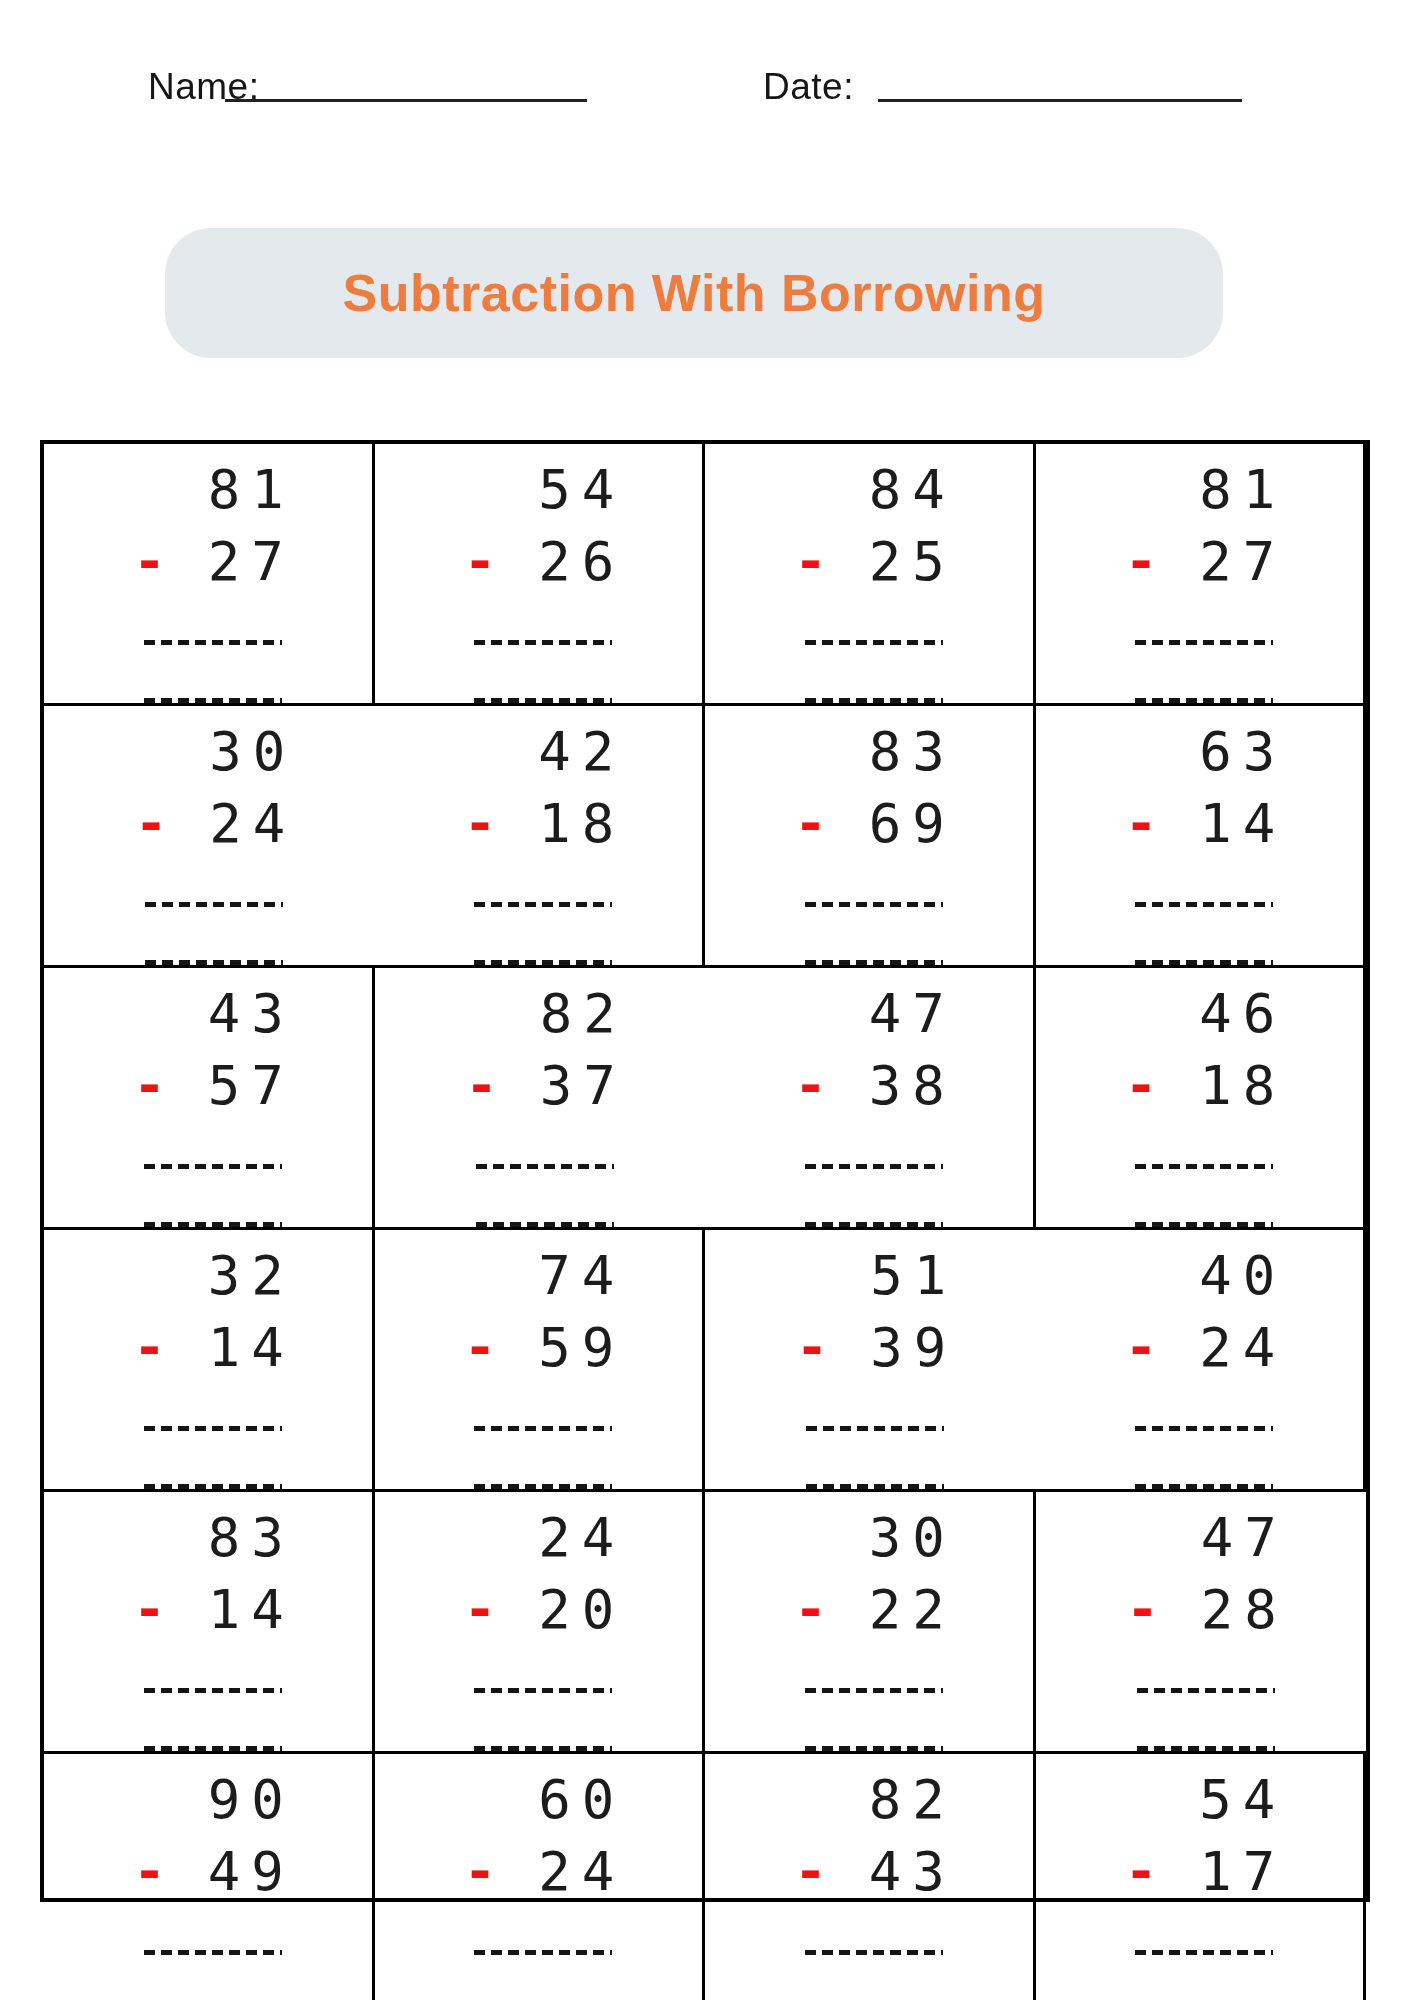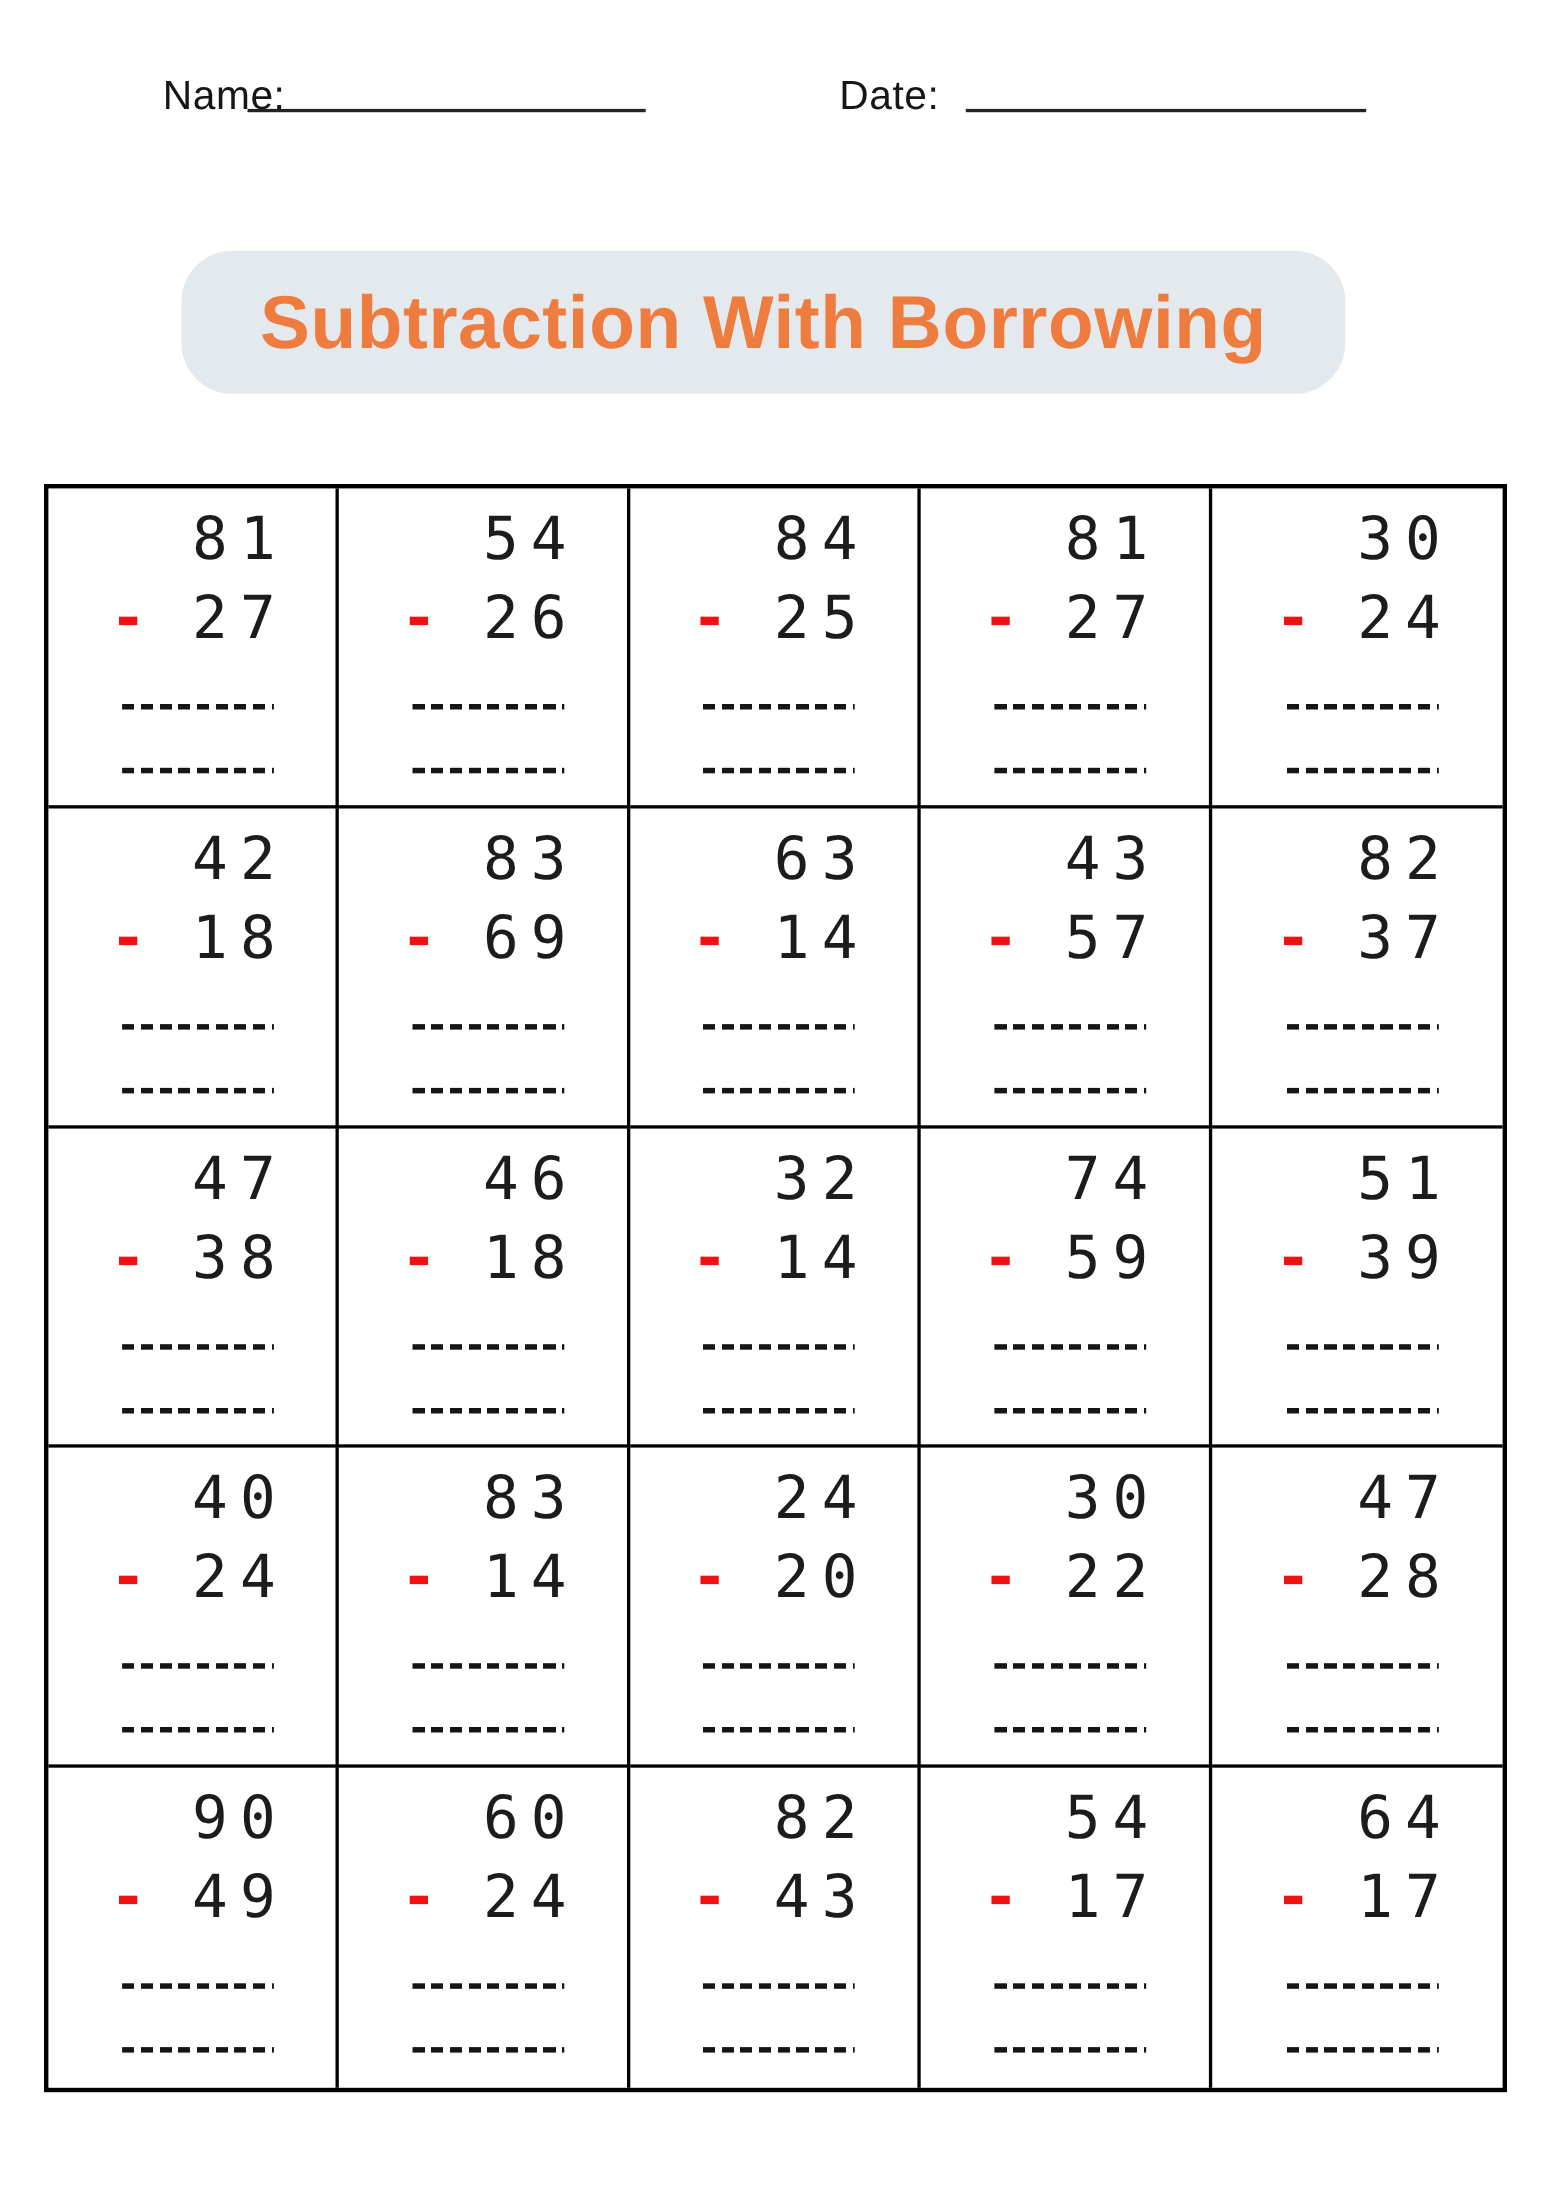--- a/index.html
+++ b/index.html
@@ -33,36 +33,36 @@
   
   #title-pill{
     position:absolute;
     left:165px;top:228px;
     width:1058px;height:130px;
     background:#e4e9ee;
     border-radius:46px;
     display:flex;align-items:center;justify-content:center;
   }
   #title-text{
-    font-size:68px;
+    font-size:52px;
     font-weight:bold;
     letter-spacing:0.5px;
     color:#ed7c3e;
     white-space:nowrap;
   }
 
   
   #grid{
     position:absolute;
     left:40px;top:440px;
     width:1330px;height:1462px;
     box-sizing:border-box;
     border:4px solid #000;
     display:grid;
-    grid-template-columns:repeat(5,1fr);
+    grid-template-columns:repeat(4,1fr);
     grid-template-rows:repeat(5,1fr);
   }
   .cell{
     box-sizing:border-box;
     border-right:3px solid #000;
     border-bottom:3px solid #000;
     display:flex;
     flex-direction:column;
     align-items:center;
     padding-top:10px;

